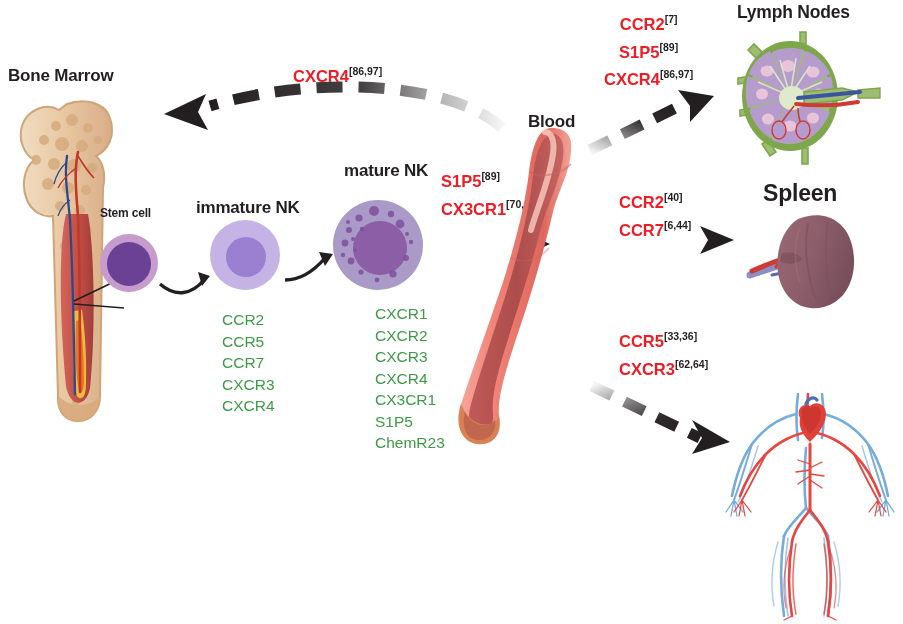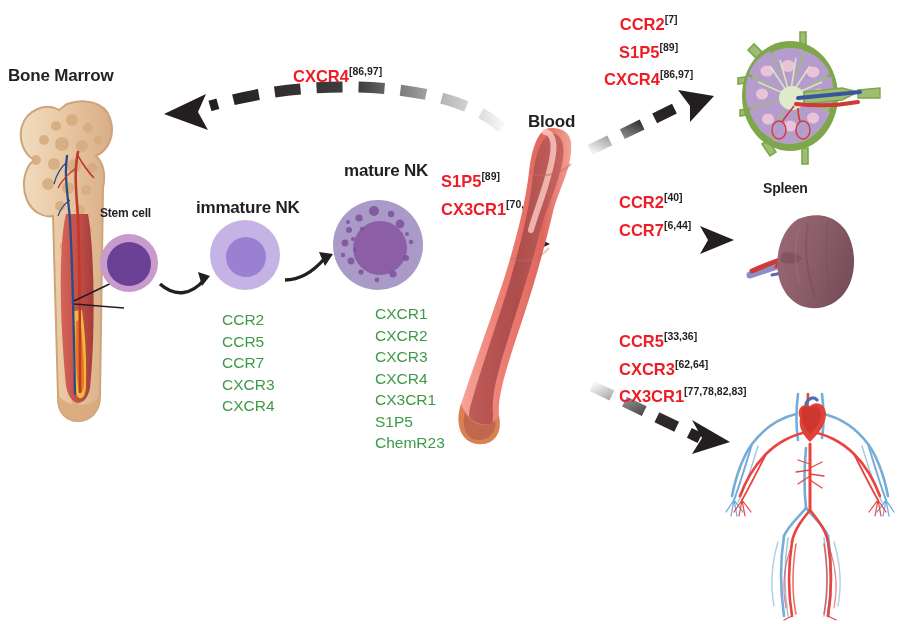--- a/index.html
+++ b/index.html
@@ -353,20 +353,21 @@
 
       <g stroke="#cf3a35" stroke-width="1.6" fill="none">
         <path d="M76 80 C70 88 64 94 62 100"></path>
         <path d="M80 82 C80 90 82 96 84 100"></path>
       </g>
       <ellipse cx="61" cy="104" rx="7" ry="9" fill="#b59ccd" stroke="#cf3a35" stroke-width="1.4"></ellipse>
       <ellipse cx="85" cy="104" rx="7" ry="9" fill="#b59ccd" stroke="#cf3a35" stroke-width="1.4"></ellipse>
     </svg>
   </div>
 
+  <div class="abs lbl lbl-black" style="left:737px;top:2px;font-size:17.5px;">Lymph Nodes</div>
 
   <div class="abs" style="left:588px;top:218px;">
     <svg width="150" height="40" viewBox="0 0 150 40">
       <defs>
         <linearGradient id="fadeArrow4" x1="0" y1="0" x2="1" y2="0">
           <stop offset="0%" stop-color="#231f20" stop-opacity="0.05"></stop>
           <stop offset="28%" stop-color="#231f20" stop-opacity="0.5"></stop>
           <stop offset="60%" stop-color="#231f20" stop-opacity="0.95"></stop>
           <stop offset="100%" stop-color="#231f20" stop-opacity="1"></stop>
         </linearGradient>
@@ -405,21 +406,21 @@
                C58 108 40 92 36 68 C33 48 40 24 56 14 Z" fill="url(#spleenGrad)"></path>
 
       <path d="M40 48 C48 46 56 48 60 54 C54 60 44 60 38 56 Z" fill="#7a4f5c" opacity="0.7"></path>
 
       <path d="M66 18 C62 40 64 68 74 94" stroke="#7a4f5c" stroke-width="2" fill="none" opacity="0.6"></path>
       <path d="M86 16 C82 42 84 72 90 96" stroke="#7a4f5c" stroke-width="1.6" fill="none" opacity="0.45"></path>
       <path d="M58 22 C52 38 52 60 58 78" stroke="#a4737f" stroke-width="1.6" fill="none" opacity="0.45"></path>
     </svg>
   </div>
 
-  <div class="abs lbl lbl-black" style="left:763px;top:180px;font-size:14px;">Spleen</div>
+  <div class="abs lbl lbl-black" style="left:763px;top:180px;font-size:23px;">Spleen</div>
 
   <div class="abs" style="left:588px;top:380px;">
     <svg width="160" height="80" viewBox="0 0 160 80">
       <defs>
         <linearGradient id="fadeArrow5" x1="0" y1="0" x2="1" y2="1">
           <stop offset="0%" stop-color="#231f20" stop-opacity="0.05"></stop>
           <stop offset="28%" stop-color="#231f20" stop-opacity="0.5"></stop>
           <stop offset="62%" stop-color="#231f20" stop-opacity="0.95"></stop>
           <stop offset="100%" stop-color="#231f20" stop-opacity="1"></stop>
         </linearGradient>
@@ -428,23 +429,20 @@
       <path d="M104 40 L142 62 L104 74 L114 58 Z" fill="#231f20"></path>
     </svg>
   </div>
 
   <div class="abs red-group" style="left:619px;top:325px;">
     <div class="red-line">
       <span>CCR5</span><sup>[33,36]</sup>
     </div>
     <div class="red-line">
       <span>CXCR3</span><sup>[62,64]</sup>
-    </div>
-    <div class="red-line">
-      <span>CX3CR1</span><sup>[77,78,82,83]</sup>
     </div>
   </div>
 
   <div class="abs" style="left:722px;top:392px;">
     <svg width="180" height="228" viewBox="0 0 180 228">
       <g fill="none" stroke-linecap="round">
 
         <g stroke="#6ea8d8" stroke-width="2.6" opacity="0.95">
           <path d="M76 2 C74 18 74 34 76 48"></path>
           <path d="M100 2 C102 18 102 34 100 46"></path>

